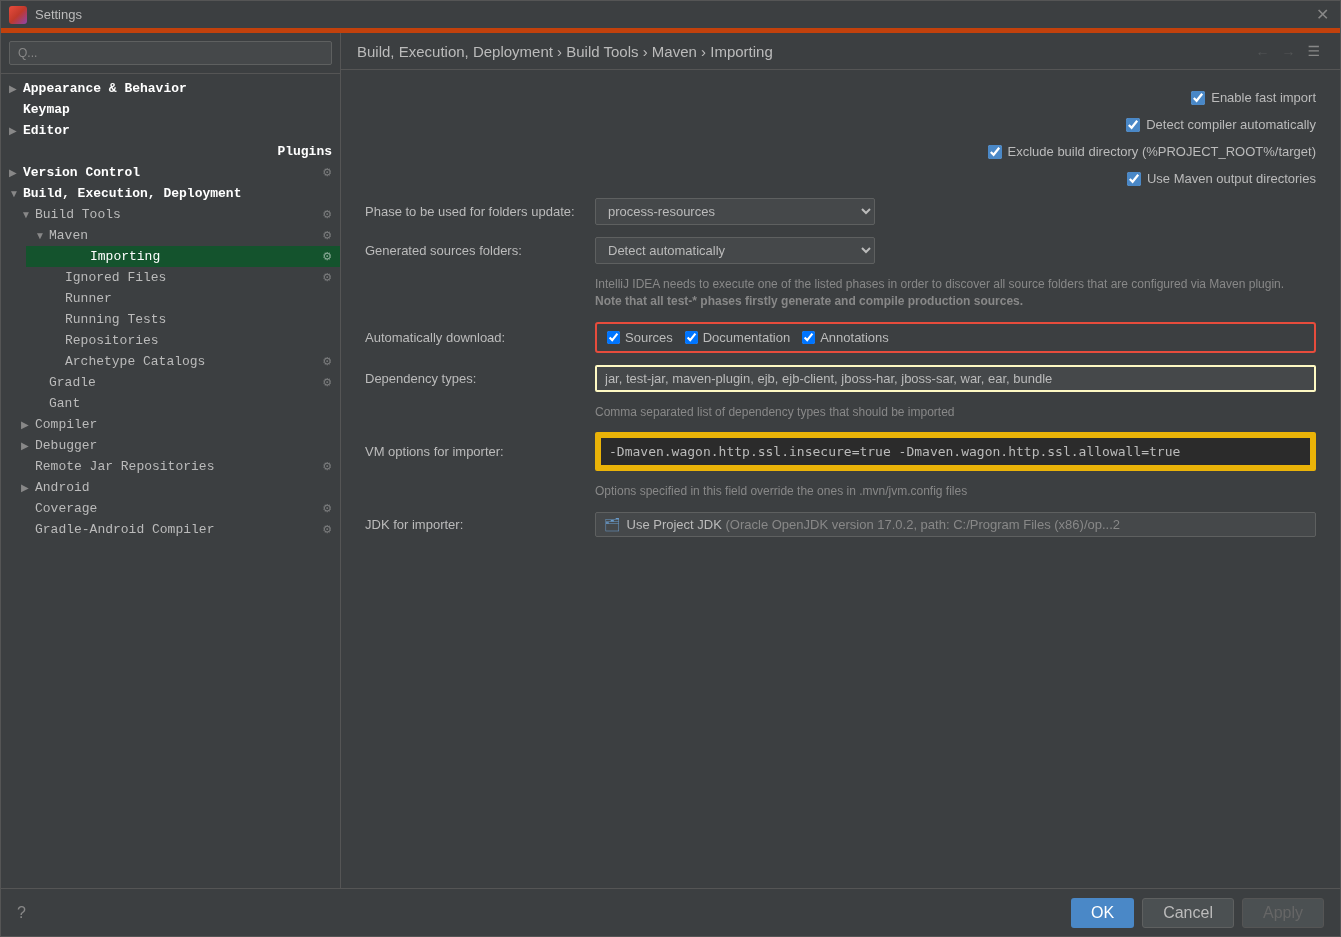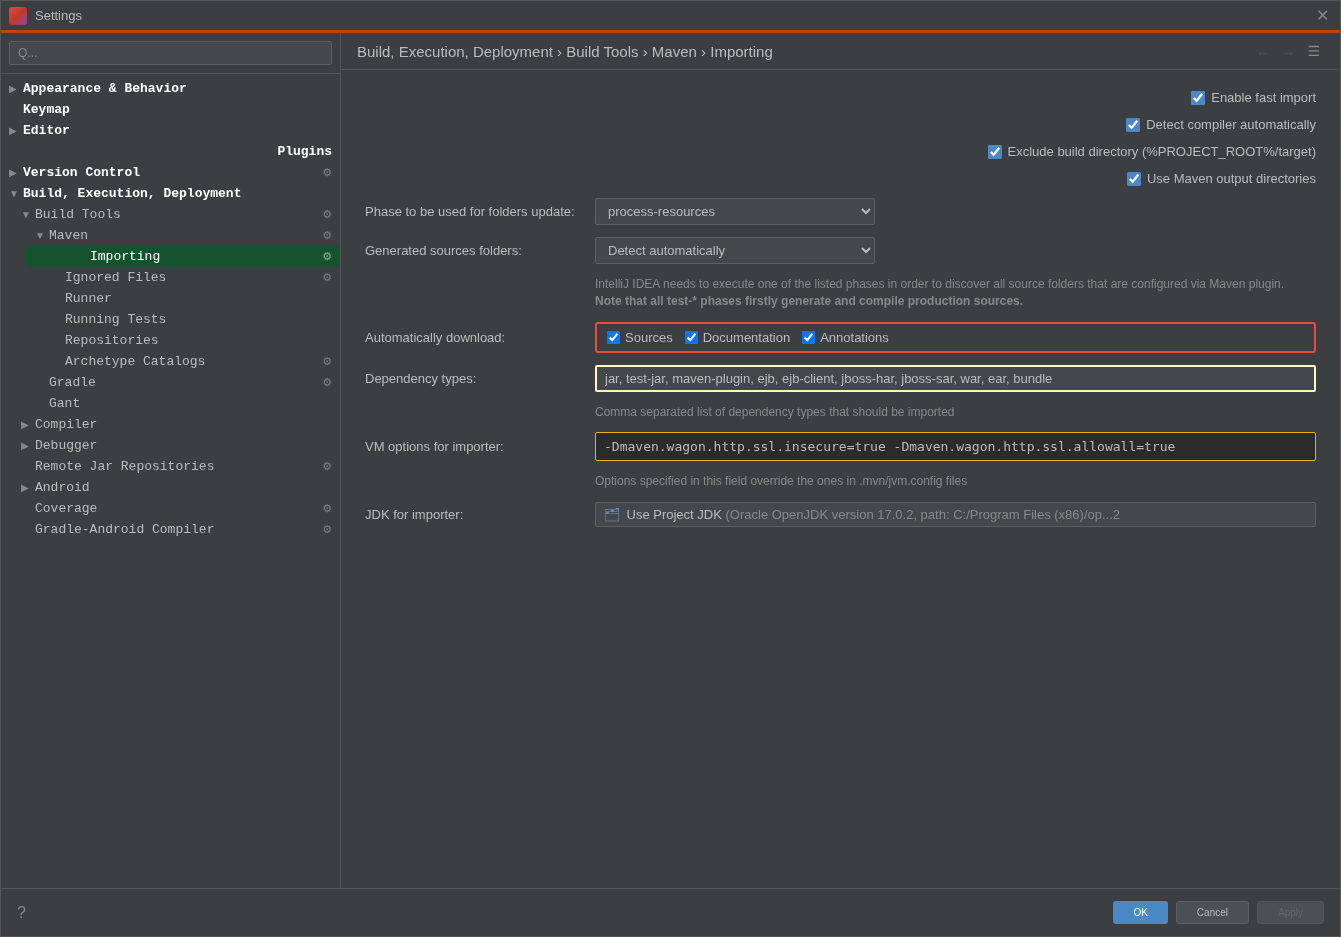--- a/index.html
+++ b/index.html
@@ -1,20 +1,20 @@
 <!DOCTYPE html>
 <html><head>
   <meta charset="utf-8">
   <style>
     * { box-sizing: border-box; margin: 0; padding: 0; }
     body { font-family: 'Segoe UI', Arial, sans-serif; font-size: 13px; background: #3c3f41; color: #bbbbbb; }
 
     .window { width: 1341px; height: 937px; background: #3c3f41; border: 1px solid #555; display: flex; flex-direction: column; }
 
-    .title-bar { background: #3c3f41; display: flex; align-items: center; padding: 0 8px; border-bottom: 3px solid #c2410c; height: 32px; }
+    .title-bar { background: #3c3f41; display: flex; align-items: center; padding: 0 8px; border-bottom: 5px solid #c2410c; height: 32px; }
     .title-bar .app-icon { width: 18px; height: 18px; margin-right: 8px; background: linear-gradient(135deg, #e74c3c 0%, #c0392b 50%, #8e44ad 100%); border-radius: 3px; display: flex; align-items: center; justify-content: center; }
     .title-bar .title { color: #bbbbbb; font-size: 13px; flex: 1; }
     .title-bar .close-btn { width: 16px; height: 16px; cursor: pointer; color: #888; font-size: 16px; line-height: 1; }
 
     .main-content { display: flex; flex: 1; overflow: hidden; }
 
     
     .sidebar { width: 340px; background: #3c3f41; border-right: 1px solid #555; display: flex; flex-direction: column; overflow: hidden; }
     .search-box { padding: 8px; border-bottom: 1px solid #555; }
     .search-input { width: 100%; background: #45484a; border: 1px solid #5e6060; color: #bbbbbb; padding: 4px 8px; font-size: 12px; outline: none; border-radius: 2px; }
@@ -49,30 +49,30 @@
     select option { background: #3c3f41; }
 
     .info-text { font-size: 12px; color: #888; margin-bottom: 12px; padding-left: 230px; line-height: 1.4; }
     .info-text strong { color: #888; }
 
     .auto-download-group { display: flex; align-items: center; gap: 12px; border: 2px solid #e74c3c; padding: 6px 10px; border-radius: 3px; }
     .auto-download-group label { display: flex; align-items: center; gap: 5px; cursor: pointer; color: #bbbbbb; font-size: 13px; }
 
     .text-input { background: #45484a; border: 2px solid #fef9c3; color: #bbbbbb; padding: 4px 8px; font-size: 13px; width: 100%; outline: none; border-radius: 2px; }
 
-    .vm-options-input { background: #2b2b2b; border: 1px solid #eab308; color: #bbbbbb; padding: 6px 8px; font-size: 13px; width: 100%; outline: none; font-family: monospace; border-radius: 2px; }
+    .vm-options-input { background: #2b2b2b; border: 6px solid #eab308; color: #bbbbbb; padding: 6px 8px; font-size: 13px; width: 100%; outline: none; font-family: monospace; border-radius: 2px; }
 
     .jdk-selector { display: flex; align-items: center; gap: 6px; background: #45484a; border: 1px solid #5e6060; padding: 4px 8px; border-radius: 2px; width: 100%; color: #bbbbbb; font-size: 13px; cursor: pointer; }
     .jdk-selector .jdk-icon { color: #6a9ccc; font-size: 13px; }
 
     
     .footer { background: #3c3f41; border-top: 1px solid #555; padding: 10px 16px; display: flex; align-items: center; justify-content: space-between; height: 48px; }
     .footer-left { color: #888; font-size: 16px; cursor: pointer; }
     .footer-buttons { display: flex; gap: 8px; }
-    .btn { padding: 5px 20px; border: none; border-radius: 3px; cursor: pointer; font-size: 10px; }
+    .btn { padding: 5px 20px; border: none; border-radius: 3px; cursor: pointer; font-size: 16px; }
     .btn-primary { background: #4a88c7; color: #ffffff; }
     .btn-secondary { background: #4b5052; color: #bbbbbb; border: 1px solid #5e6060; }
     .btn-disabled { background: #4b5052; color: #666; border: 1px solid #555; cursor: default; }
   </style>
 </head>
 <body>
 
 <div class="window">
 
   <div class="title-bar">

